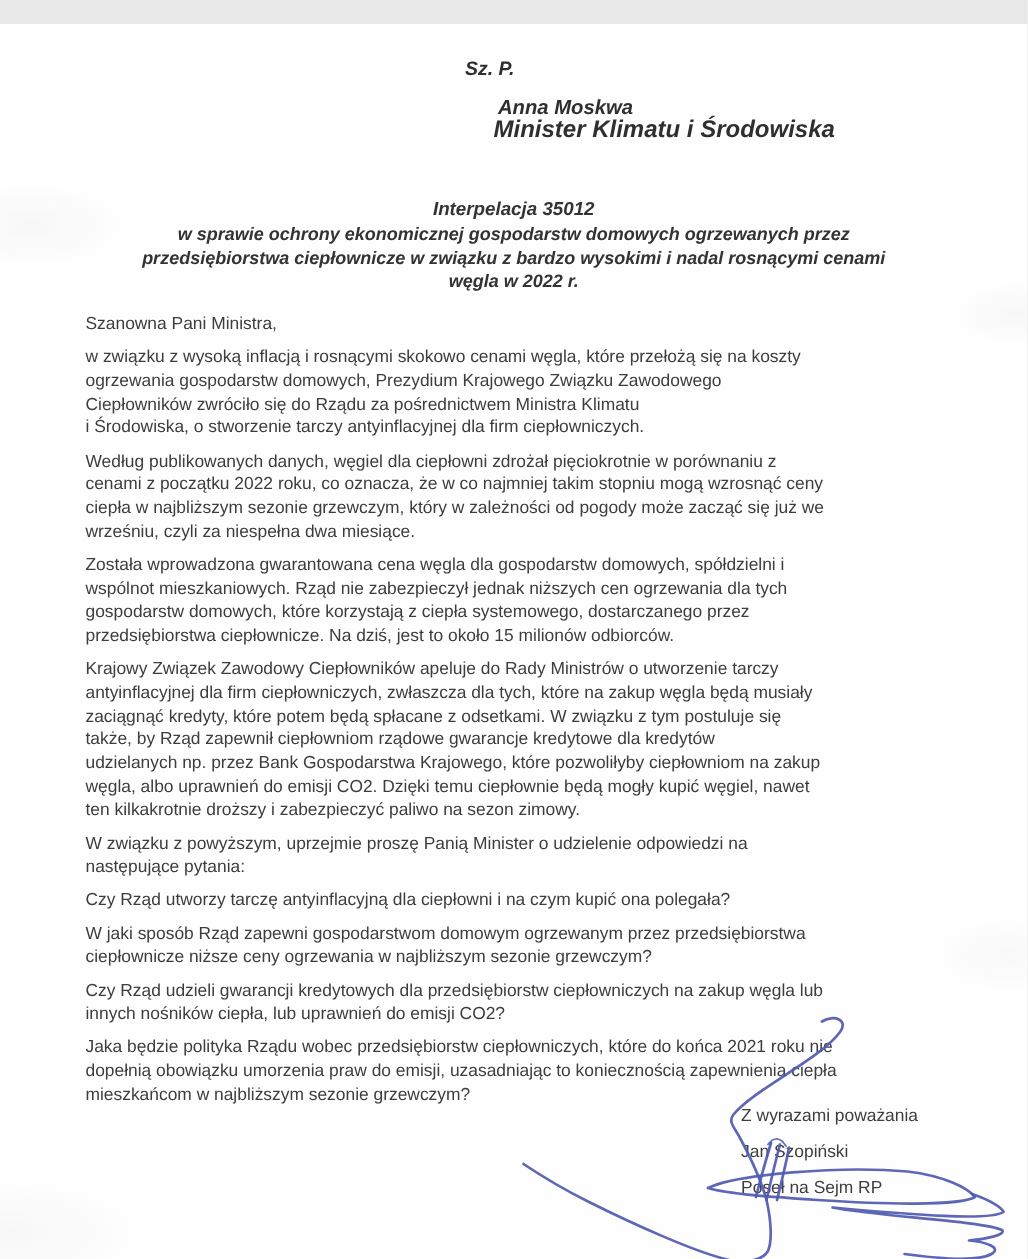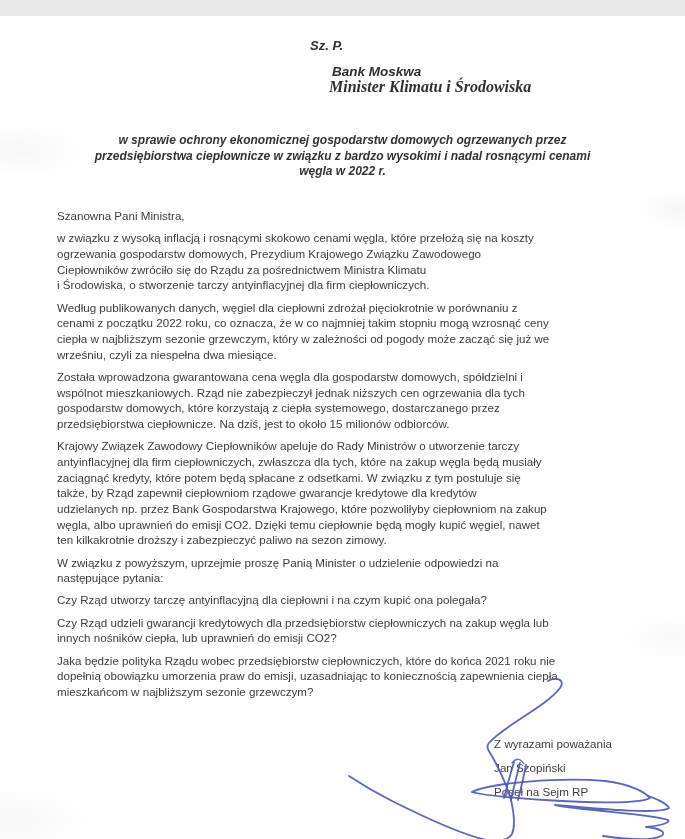--- a/index.html
+++ b/index.html
@@ -38,21 +38,21 @@
     top: 48px;
     font-size: 13.5px;
     font-weight: bold;
     font-style: italic;
     color: #2f2f2f;
   }
   .recipient-title {
     position: absolute;
     left: 329px;
     top: 62px;
-    font-family: Liberation Serif, serif;
+    font-family: Liberation Sans, sans-serif;
     font-size: 16px;
     font-weight: bold;
     font-style: italic;
     color: #2f2f2f;
     text-align: right;
   }
   .title-block {
     position: absolute;
     left: 40px;
     top: 115px;
@@ -114,24 +114,25 @@
   }
   .sig-main   { stroke-width: 1.8; opacity: 0.92; }
   .sig-thin   { stroke-width: 1.3; opacity: 0.85; }
 </style>
 </head>
 <body>
 
 <div class="page">
 
   <div class="salutation">Sz. P.</div>
-  <div class="recipient-name">Bank Moskwa</div>
+  <div class="recipient-name">Anna Moskwa</div>
   <div class="recipient-title">Minister Klimatu i Środowiska</div>
 
   <div class="title-block">
+    <div class="title-number">Interpelacja 35012</div>
     <div class="title-subject">w sprawie ochrony ekonomicznej gospodarstw domowych ogrzewanych przez
 przedsiębiorstwa ciepłownicze w związku z bardzo wysokimi i nadal rosnącymi cenami
 węgla w 2022 r.</div>
   </div>
 
   <div class="doc-body">
     <p>Szanowna Pani Ministra,</p>
     <p>w związku z wysoką inflacją i rosnącymi skokowo cenami węgla, które przełożą się na koszty
 ogrzewania gospodarstw domowych, Prezydium Krajowego Związku Zawodowego
 Ciepłowników zwróciło się do Rządu za pośrednictwem Ministra Klimatu
@@ -147,20 +148,22 @@
     <p>Krajowy Związek Zawodowy Ciepłowników apeluje do Rady Ministrów o utworzenie tarczy
 antyinflacyjnej dla firm ciepłowniczych, zwłaszcza dla tych, które na zakup węgla będą musiały
 zaciągnąć kredyty, które potem będą spłacane z odsetkami. W związku z tym postuluje się
 także, by Rząd zapewnił ciepłowniom rządowe gwarancje kredytowe dla kredytów
 udzielanych np. przez Bank Gospodarstwa Krajowego, które pozwoliłyby ciepłowniom na zakup
 węgla, albo uprawnień do emisji CO2. Dzięki temu ciepłownie będą mogły kupić węgiel, nawet
 ten kilkakrotnie droższy i zabezpieczyć paliwo na sezon zimowy.</p>
     <p>W związku z powyższym, uprzejmie proszę Panią Minister o udzielenie odpowiedzi na
 następujące pytania:</p>
     <p>Czy Rząd utworzy tarczę antyinflacyjną dla ciepłowni i na czym kupić ona polegała?</p>
+    <p>W jaki sposób Rząd zapewni gospodarstwom domowym ogrzewanym przez przedsiębiorstwa
+ciepłownicze niższe ceny ogrzewania w najbliższym sezonie grzewczym?</p>
     <p>Czy Rząd udzieli gwarancji kredytowych dla przedsiębiorstw ciepłowniczych na zakup węgla lub
 innych nośników ciepła, lub uprawnień do emisji CO2?</p>
     <p>Jaka będzie polityka Rządu wobec przedsiębiorstw ciepłowniczych, które do końca 2021 roku nie
 dopełnią obowiązku umorzenia praw do emisji, uzasadniając to koniecznością zapewnienia ciepła
 mieszkańcom w najbliższym sezonie grzewczym?</p>
   </div>
 
   <div class="closing-block">
     <div>Z wyrazami poważania</div>
     <div class="closing-name">Jan Szopiński</div>

